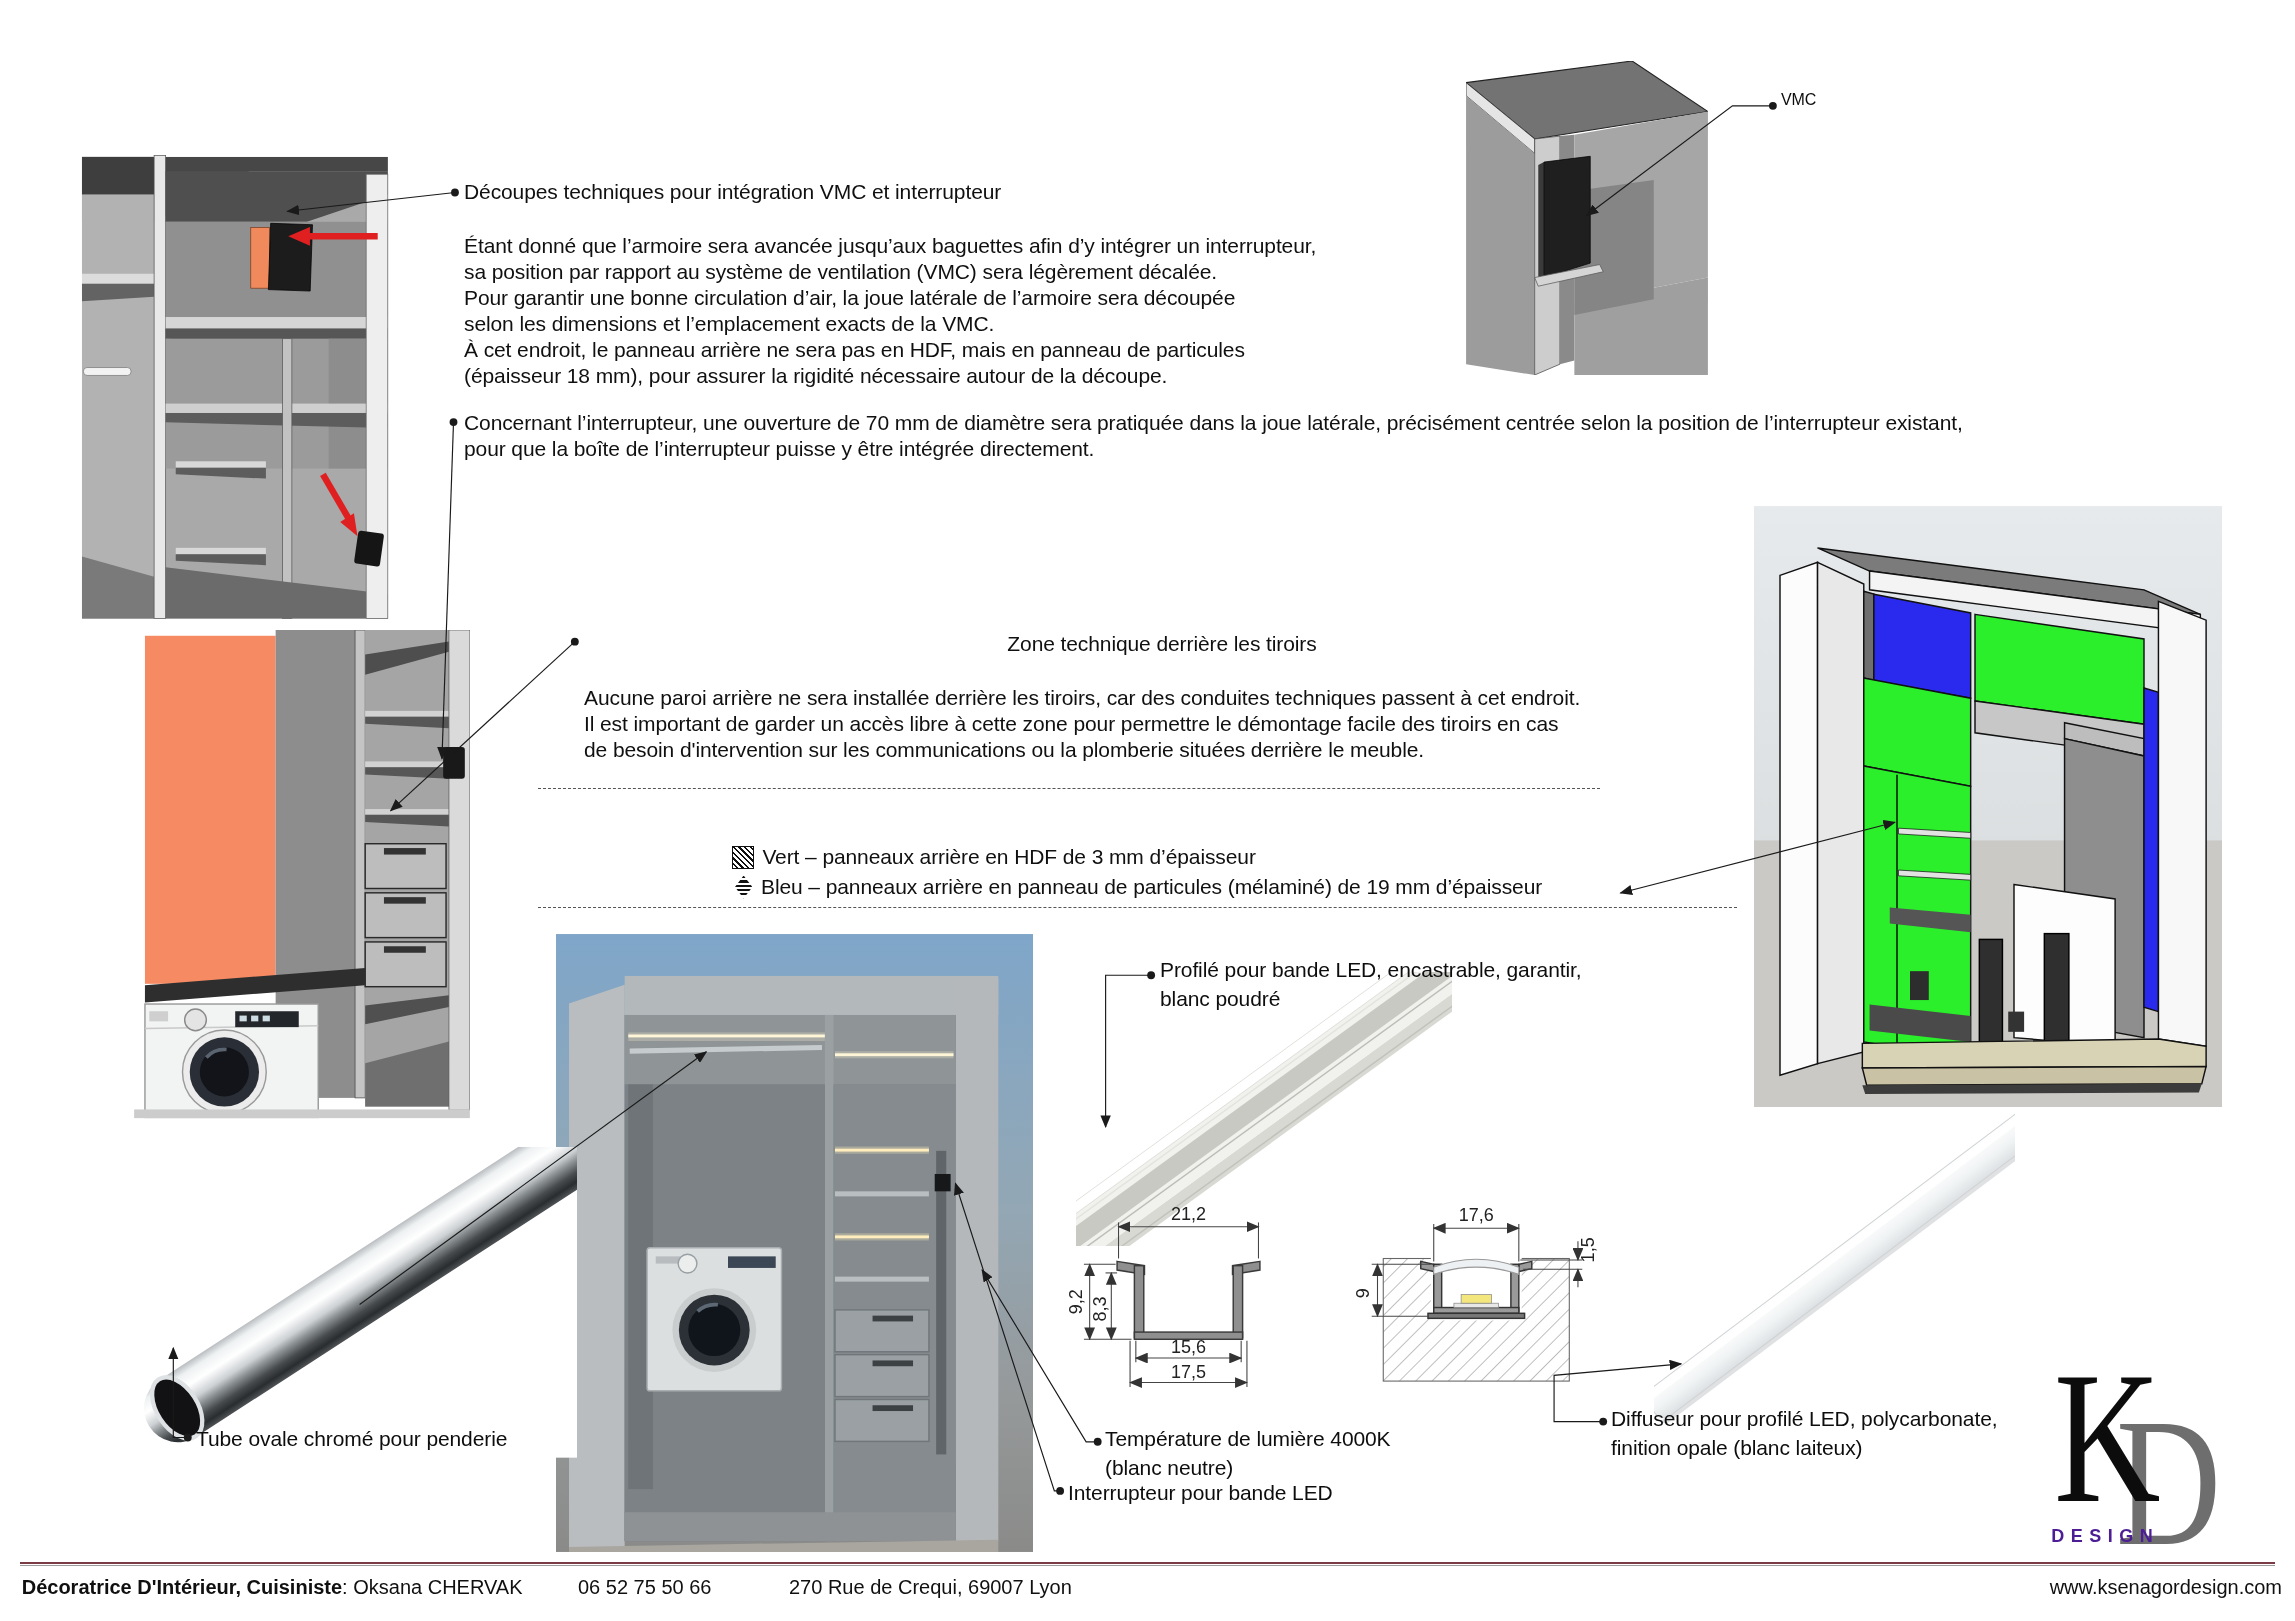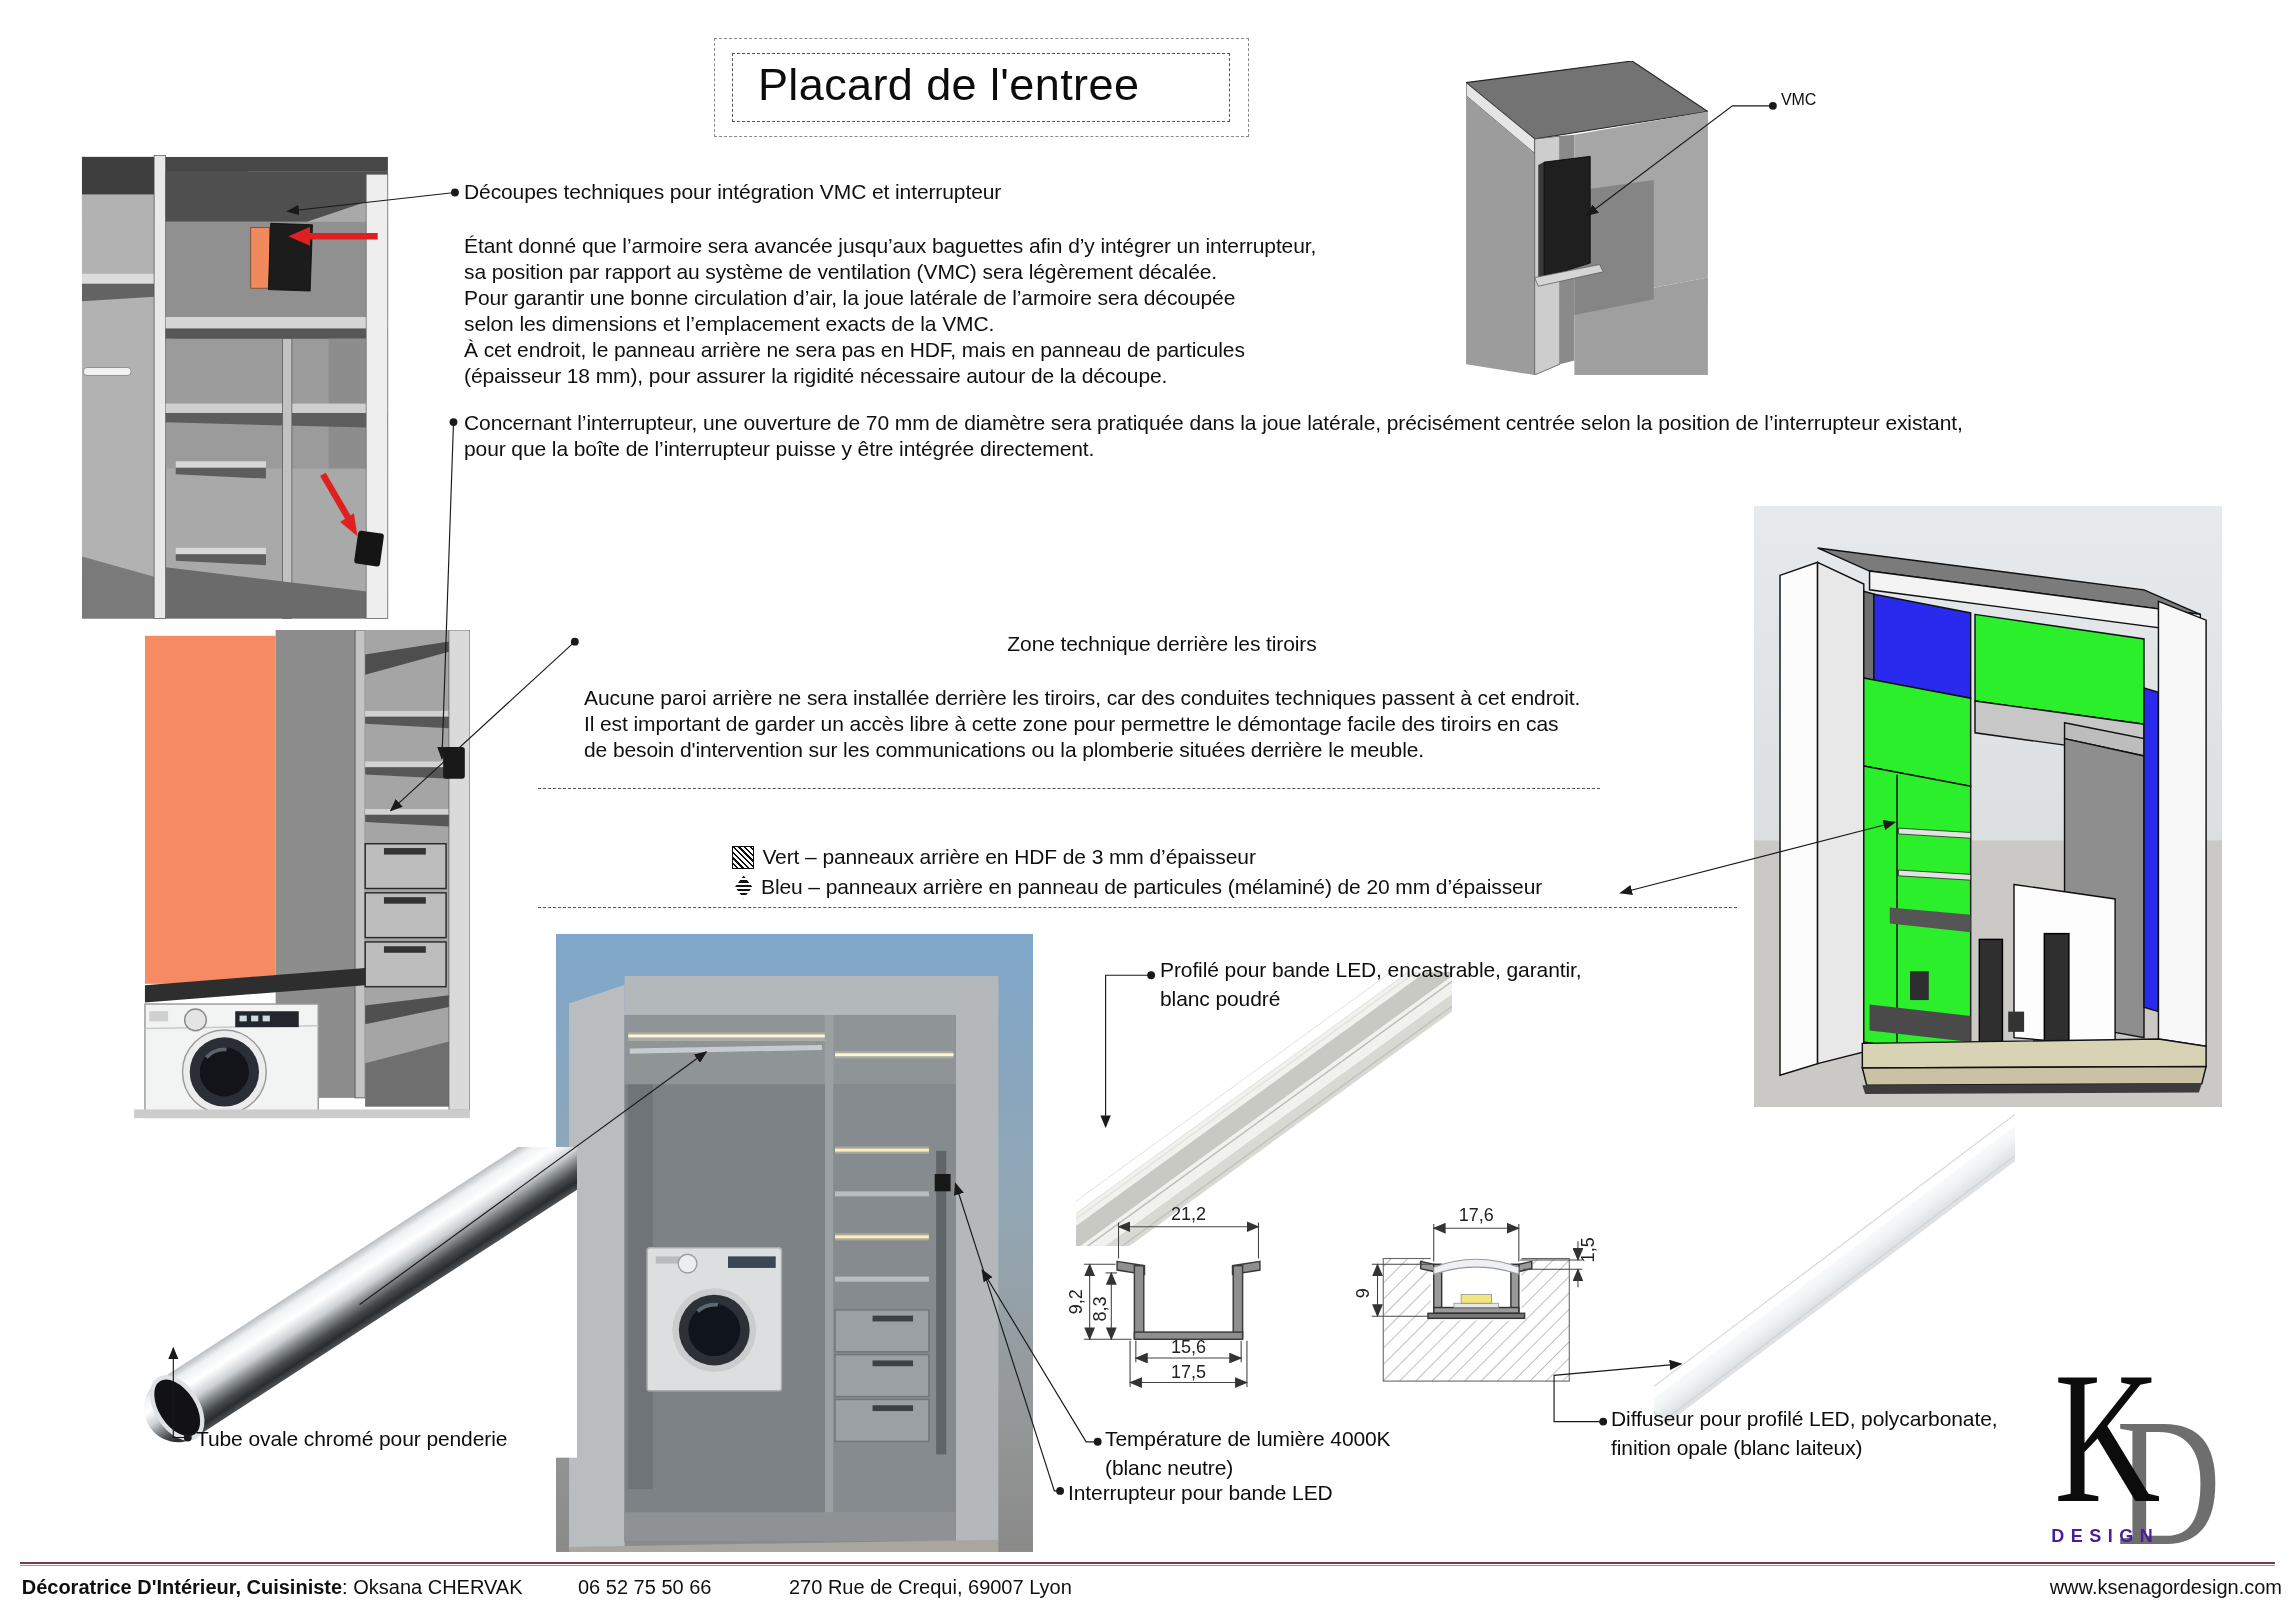--- a/index.html
+++ b/index.html
@@ -30,25 +30,20 @@
   .logo-char{position:absolute;line-height:0.8;font-family:"Liberation Serif",serif;transform-origin:left top;}
   .logo-caption{position:absolute;font-size:18px;font-weight:bold;letter-spacing:6.5px;color:#4c1d95;}
   svg{display:block;}
   text{font-family:"Liberation Sans",sans-serif;}
 </style>
 </head>
 <body>
 
 <div id="canvas">
 
-  <div class="abs title-outer" style="left:714px;top:38px;width:498px;">
-    <div class="title-inner">
-      <div class="title-text">Placard de l'entree</div>
-    </div>
-  </div>
 
   <svg class="abs" style="left:69px;top:152px;" width="339" height="470" viewBox="0 0 470 650" role="img">
     <rect x="18" y="6" width="424" height="640" fill="#a9a9a9"></rect>
     <polygon points="18,6 442,6 442,26 250,26 118,96 18,96" fill="#474747"></polygon>
     <rect x="18" y="6" width="100" height="640" fill="#b2b2b2"></rect>
     <rect x="18" y="6" width="100" height="52" fill="#3e3e3e"></rect>
     <rect x="18" y="168" width="100" height="14" fill="#dcdcdc"></rect>
     <polygon points="18,182 118,182 118,200 18,206" fill="#636363"></polygon>
     <rect x="20" y="298" width="66" height="11" rx="5" fill="#f2f2f2" stroke="#777"></rect>
     <polygon points="18,560 118,588 118,646 18,646" fill="#7a7a7a"></polygon>
@@ -152,21 +147,21 @@
 
   <div class="abs dash-sep" style="left:538px;top:788px;width:1062px;"></div>
   <div class="abs dash-sep" style="left:538px;top:907px;width:1199px;"></div>
 
   <div class="abs legend-row" style="left:732px;top:844px;">
     <div class="icon-hatch"></div>
     <div class="txt">Vert – panneaux arrière en HDF de 3 mm d’épaisseur</div>
   </div>
   <div class="abs legend-row" style="left:735px;top:874px;">
     <div class="icon-diamond"></div>
-    <div class="txt">Bleu – panneaux arrière en panneau de particules (mélaminé) de 20 mm d’épaisseur</div>
+    <div class="txt">Bleu – panneaux arrière en panneau de particules (mélaminé) de 19 mm d’épaisseur</div>
   </div>
 
   <svg class="abs" style="left:1754px;top:506px;" width="468" height="601" viewBox="0 0 648 832" role="img">
     <defs>
       <linearGradient id="rbg" x1="0" y1="0" x2="0" y2="1">
         <stop offset="0" stop-color="#e6eaec"></stop>
           <stop offset="1" stop-color="#d4d7d8"></stop>
       </linearGradient>
     </defs>
     <rect width="648" height="832" fill="url(#rbg)"></rect>

